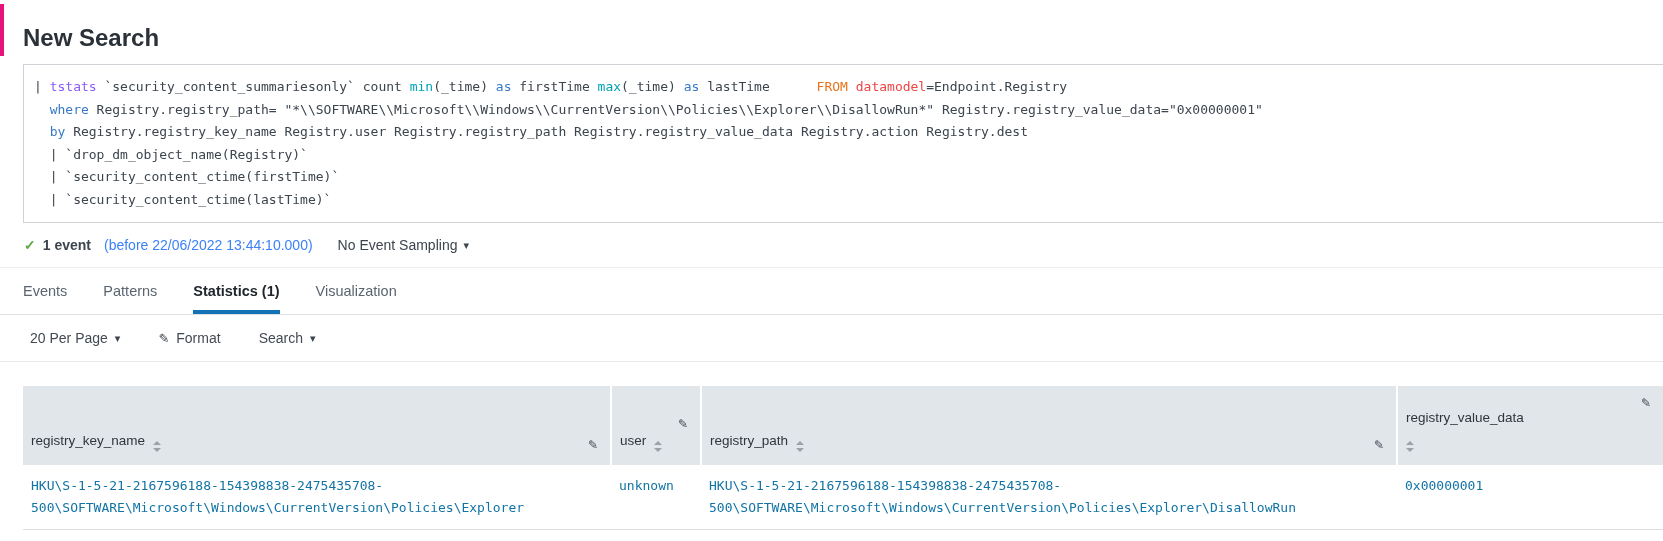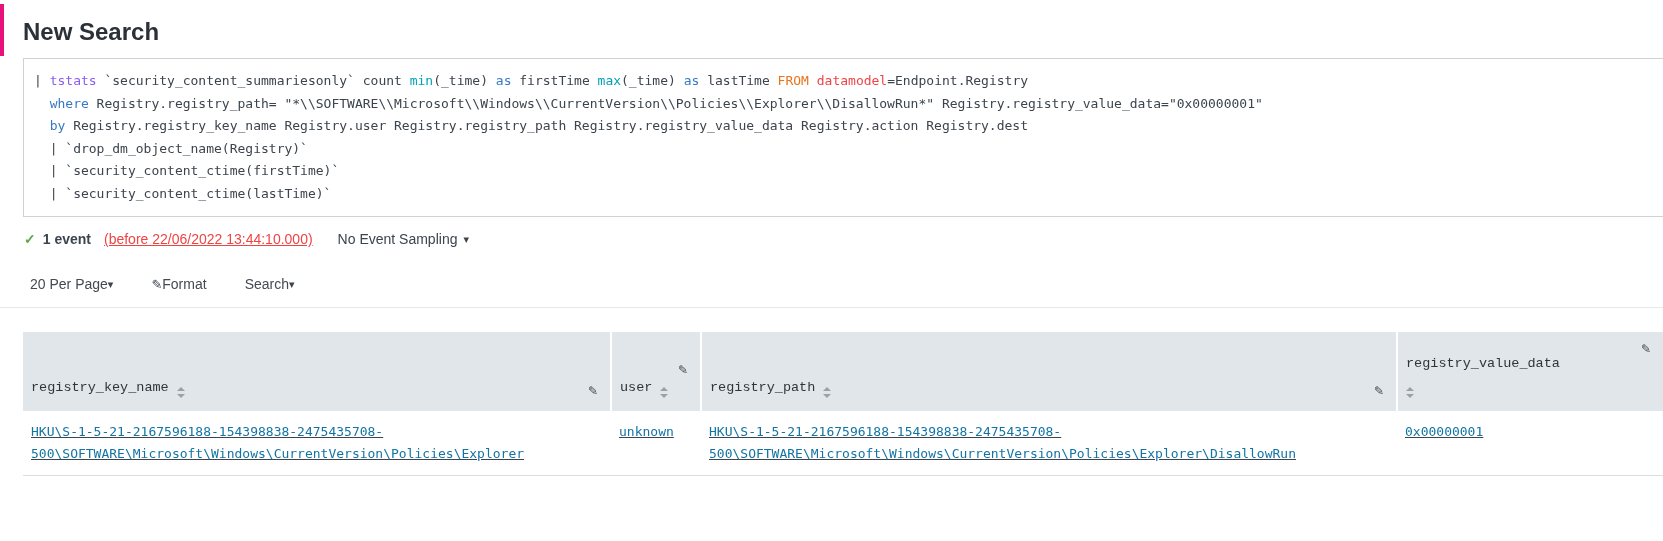--- a/index.html
+++ b/index.html
@@ -14,53 +14,53 @@
   .page { position: relative; width: 1663px; height: 541px; background: #fff; }
 
   
   .accent-bar {
     position: absolute; left: 0; top: 4px;
     width: 4px; height: 52px;
     background: #e8127d;
   }
 
   
-  .page-header { padding: 18px 0 12px 23px; }
+  .page-header { padding: 24px 0 12px 23px; }
   .page-header h1 {
     margin: 0; font-size: 24px; font-weight: 700; color: #2b3138;
   }
 
   
   .search-box {
     margin-left: 23px; margin-right: -2px;
     border: 1px solid #cfd3d8; background: #fff;
     padding: 11px 10px;
     cursor: text;
   }
   .query {
     font-family: "DejaVu Sans Mono", monospace;
     font-size: 13px; line-height: 22.5px;
     color: #3c444d; white-space: pre;
   }
   .tok-plain { color: #3c444d; }
   .tok-cmd   { color: #8b5cf6; }
   .tok-func  { color: #00a3b5; }
   .tok-kw    { color: #3779c5; }
-  .tok-from  { color: #e8731a; }
+  .tok-from  { color: #e8731a; margin-left: 39px; }
   .tok-dm    { color: #ef4444; }
 
   
   .status-row {
     display: flex; align-items: center;
     height: 44px; padding-left: 24px;
     font-size: 14px; color: #3c444d;
   }
   .check-icon { color: #5fa849; font-weight: 700; margin-right: 7px; font-size: 14px; }
   .event-count { font-weight: 700; margin-right: 13px; cursor: pointer; }
-  .time-note { color: #ef4444; text-decoration: underline; }
+  .time-note { color: #3b82f6; }
   .sampling-btn {
     margin-left: 25px; background: none; border: none; padding: 0;
     font-family: inherit; font-size: 14px; color: #3c444d; cursor: pointer;
     display: inline-flex; align-items: center; gap: 6px;
   }
   .caret { font-size: 11px; line-height: 1; color: #3c444d; }
 
   
   .tabs {
     display: flex; align-items: stretch;
@@ -78,52 +78,52 @@
 
   
   .toolbar {
     display: flex; align-items: center; gap: 38px;
     height: 47px; padding-left: 30px;
     border-bottom: 1px solid #e6e9ec;
   }
   .tool-btn {
     background: none; border: none; padding: 0;
     font-family: inherit; font-size: 14px; color: #434a52; cursor: pointer;
-    display: inline-flex; align-items: center; 
+    display: inline-flex; align-items: center; gap: 7px;
   }
   .pencil-glyph { font-size: 13px; color: #3c444d; }
 
   
   .table-wrap { margin: 24px 0 0 23px; }
   table { border-collapse: collapse; width: 1640px; table-layout: fixed; }
   th {
     background: #e1e6eb; vertical-align: bottom; text-align: left;
     height: 79px; padding: 8px 8px 13px 8px;
     position: relative; font-weight: 400;
     border-right: 2px solid #ffffff;
     cursor: pointer;
   }
   th:last-child { border-right: none; }
-  .th-label { font-size: 13.5px; color: #2f353b; font-family: Liberation Mono, monospace; }
+  .th-label { font-size: 13.5px; color: #2f353b; }
   .sort-icon { display: inline-flex; flex-direction: column; gap: 3px; margin-left: 8px; vertical-align: 0px; }
   .sort-icon i { display: block; width: 0; height: 0; border-left: 4px solid transparent; border-right: 4px solid transparent; }
   .sort-icon .up   { border-bottom: 4px solid #9aa1a8; }
   .sort-icon .down { border-top: 4px solid #9aa1a8; }
   .pencil { position: absolute; right: 12px; font-size: 12px; color: #3c444d; cursor: pointer; }
   th.p-bottom .pencil { bottom: 13px; }
   th.p-mid    .pencil { bottom: 34px; }
   th.p-top    .pencil { top: 10px; }
   th.th-stack .th-label { display: block; margin-bottom: 6px; }
   th.th-stack .sort-icon { margin-left: 0; }
 
   td {
     vertical-align: top; padding: 10px 8px;
     border-bottom: 1px solid #d9dee3;
     font-family: "DejaVu Sans Mono", monospace;
-    font-size: 13px; line-height: 22px; text-decoration: underline;
+    font-size: 13px; line-height: 22px;
   }
   td a { color: #1274a5; text-decoration: none; cursor: pointer; }
 </style>
 </head>
 <body>
 
 <div class="page">
 
   <div class="accent-bar"></div>
 
@@ -138,20 +138,34 @@
   <div class="status-row">
     <span class="check-icon">✓</span>
     <span class="event-count">1 event</span>
     <span class="time-note">(before 22/06/2022 13:44:10.000)</span>
     <button class="sampling-btn">
       <span>No Event Sampling</span>
       <span class="caret">▾</span>
     </button>
   </div>
 
+  <nav class="tabs">
+    <div class="tab">
+      <span>Events</span>
+    </div>
+    <div class="tab">
+      <span>Patterns</span>
+    </div>
+    <div class="tab active">
+      <span>Statistics (1)</span>
+    </div>
+    <div class="tab">
+      <span>Visualization</span>
+    </div>
+  </nav>
 
   <div class="toolbar">
     <button class="tool-btn">
       <span>20 Per Page</span>
       <span class="caret">▾</span>
     </button>
     <button class="tool-btn">
       <span class="pencil-glyph">✎</span>
       <span>Format</span>
     </button>

